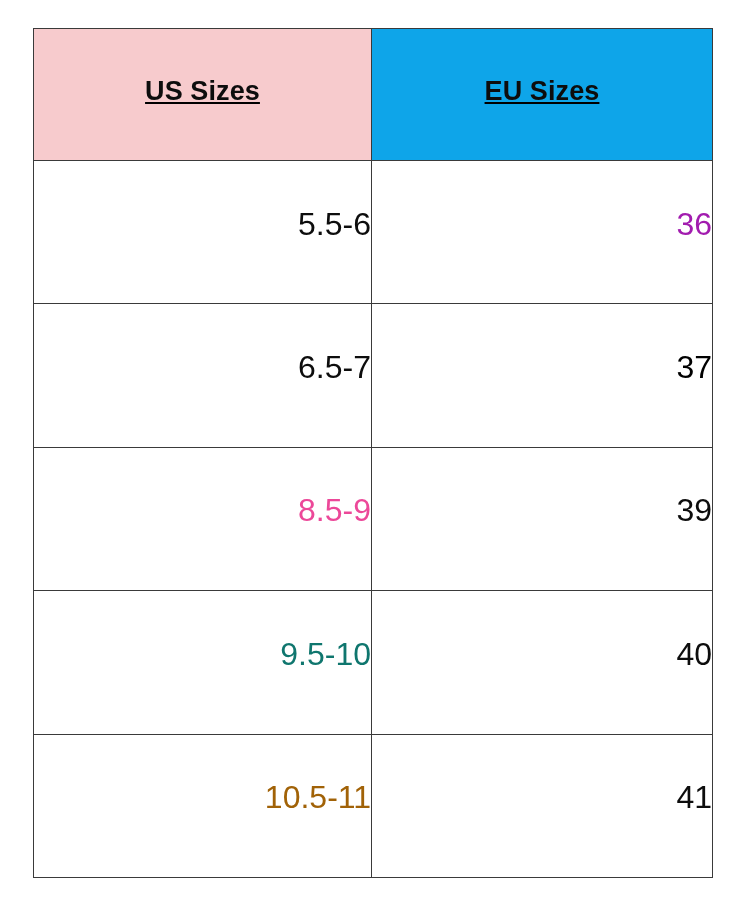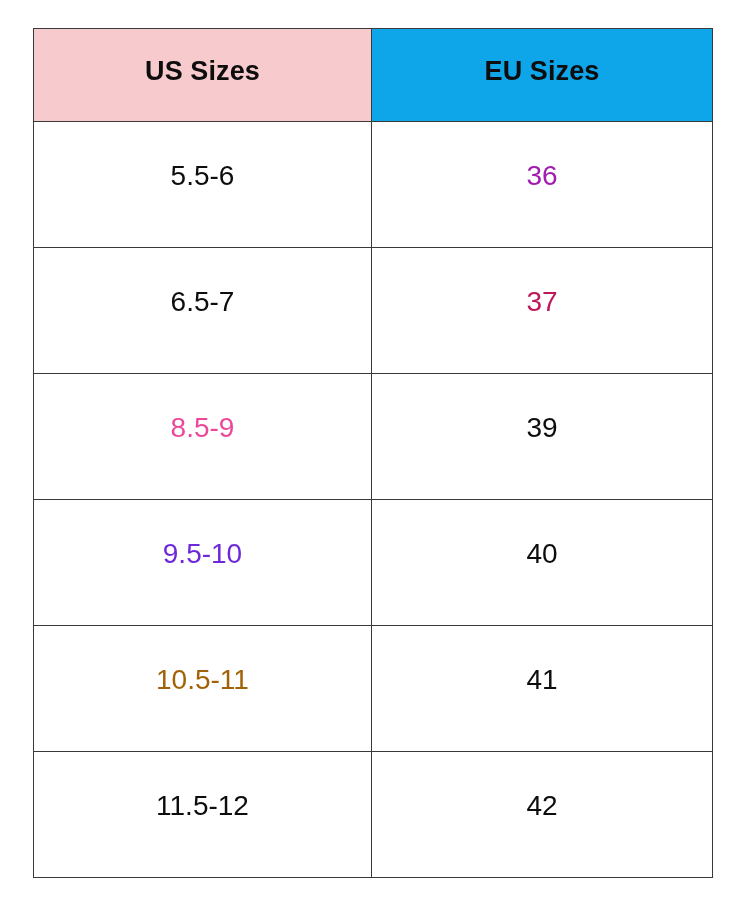--- a/index.html
+++ b/index.html
@@ -43,41 +43,43 @@
     border: 1.5px solid #3a3a3a;
     text-align: center;
     vertical-align: middle;
     padding: 0;
     margin: 0;
     color: #0d0d0d;
   }
 
   
   .size-table thead tr {
-    height: 93px;
+    height: 132px;
+    text-decoration: underline;
   }
   .size-table th {
     background: #f7cbcd;
     font-size: 27px;
     font-weight: bold;
     letter-spacing: 0.1px;
   }
   .size-table th .cell-text {
     display: block;
     padding-bottom: 6px;
   }
 
   
   .size-table tbody tr {
     height: 106px;
   }
   .size-table td {
     background: #ffffff;
-    font-size: 28px;
+    font-size: 32px;
     font-weight: normal;
+    text-align: right;
   }
   .size-table td .cell-text {
     display: block;
     padding-bottom: 16px;
   }
 
   .cell-text {
     line-height: 1.1;
   }
 </style>
@@ -110,52 +112,44 @@
             <span class="cell-text">5.5-6</span>
           </td>
           <td style="border-color: rgb(58, 58, 58); color: #a21caf;">
             <span class="cell-text">36</span>
           </td>
         </tr>
         <tr>
           <td style="border-color: rgb(58, 58, 58); color: rgb(13, 13, 13);">
             <span class="cell-text">6.5-7</span>
           </td>
-          <td style="border-color: rgb(58, 58, 58); color: #be185d;">
+          <td style="border-color: rgb(58, 58, 58); color: #000000;">
             <span class="cell-text">37</span>
           </td>
         </tr>
         <tr>
           <td style="border-color: rgb(58, 58, 58); color: #ec4899;">
             <span class="cell-text">8.5-9</span>
           </td>
           <td style="border-color: rgb(58, 58, 58); color: rgb(13, 13, 13);">
             <span class="cell-text">39</span>
           </td>
         </tr>
         <tr>
-          <td style="border-color: rgb(58, 58, 58); color: #6d28d9;">
+          <td style="border-color: rgb(58, 58, 58); color: #0f766e;">
             <span class="cell-text">9.5-10</span>
           </td>
           <td style="border-color: rgb(58, 58, 58); color: rgb(13, 13, 13);">
             <span class="cell-text">40</span>
           </td>
         </tr>
         <tr>
           <td style="border-color: rgb(58, 58, 58); color: #a16207;">
             <span class="cell-text">10.5-11</span>
           </td>
           <td style="border-color: rgb(58, 58, 58); color: rgb(13, 13, 13);">
             <span class="cell-text">41</span>
           </td>
         </tr>
-        <tr>
-          <td style="border-color: rgb(58, 58, 58); color: rgb(13, 13, 13);">
-            <span class="cell-text">11.5-12</span>
-          </td>
-          <td style="border-color: rgb(58, 58, 58); color: rgb(13, 13, 13);">
-            <span class="cell-text">42</span>
-          </td>
-        </tr>
       </tbody>
   </table>
 
 </div>
 
 </body></html>

